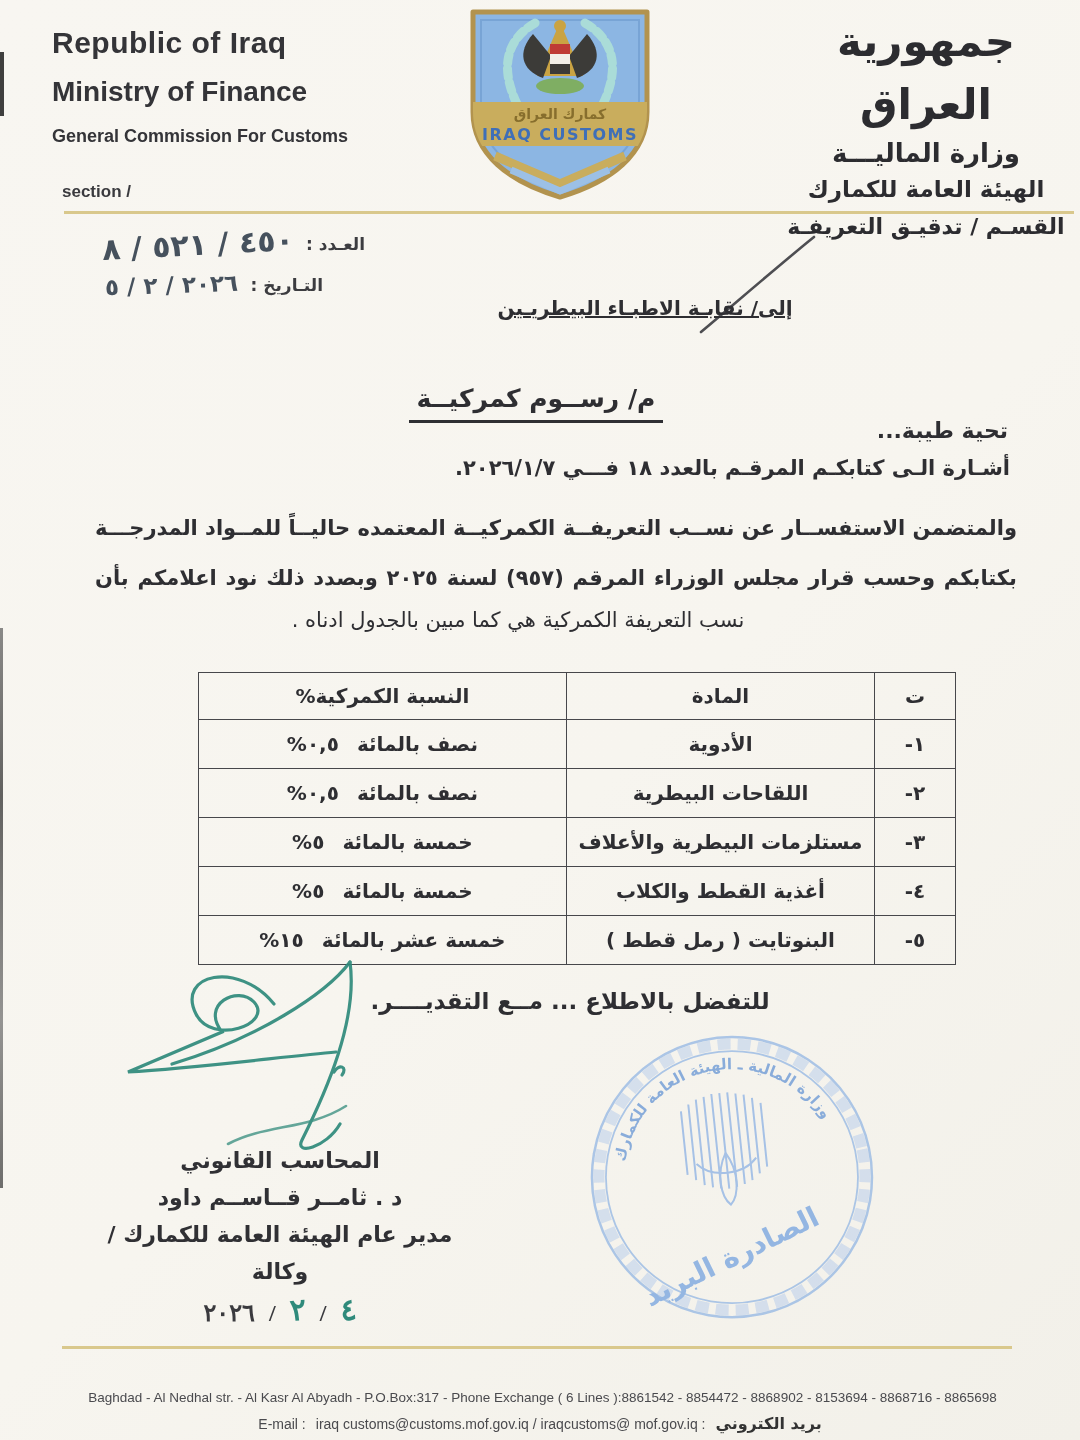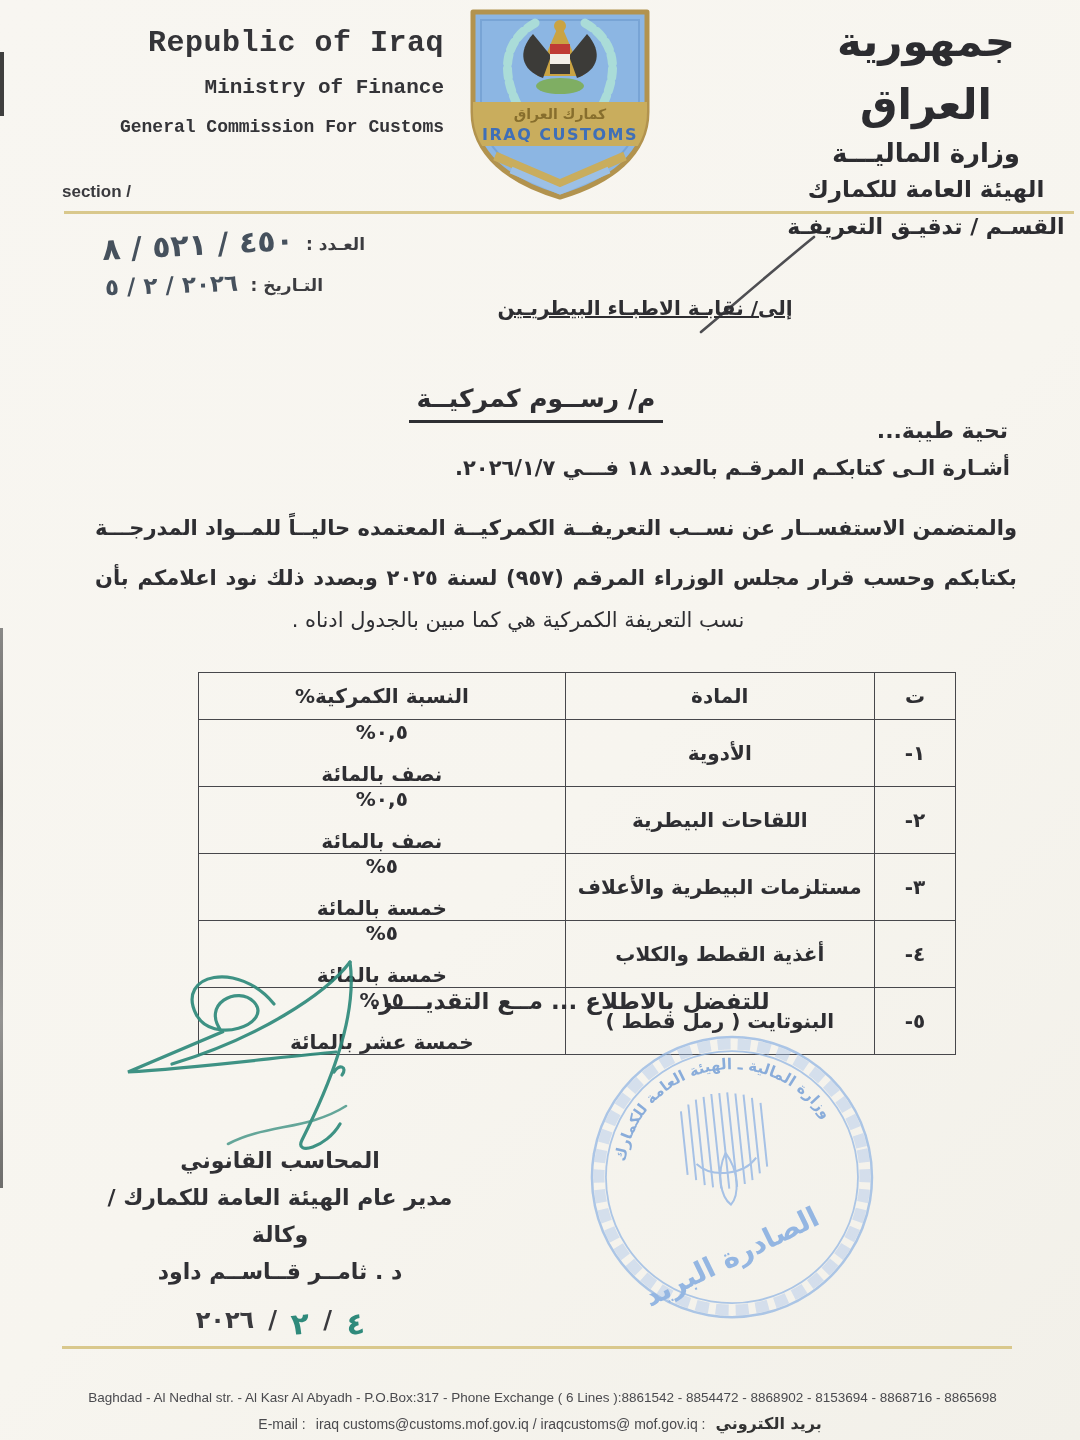--- a/index.html
+++ b/index.html
@@ -6,23 +6,23 @@
   .page{
     position:relative;width:1080px;height:1440px;overflow:hidden;
     background:linear-gradient(135deg,#f8f6f1 0%,#f7f5ef 55%,#f2f0e9 100%);
     font-family:"DejaVu Sans",sans-serif;color:#2e2e32;
   }
   .abs{position:absolute;}
   
   #edge1{left:0;top:52px;width:4px;height:64px;background:#1f1f1f;opacity:.85;}
   #edge2{left:0;top:628px;width:3px;height:560px;background:linear-gradient(180deg,#5a5a5a,#222 30%,#6a6a6a 70%,#333);opacity:.7;}
   
-  #org-en{left:52px;top:26px;width:392px;text-align:right;font-family:Liberation Mono, monospace;color:#343438;}
+  #org-en{left:52px;top:26px;width:392px;text-align:left;font-family:Liberation Sans, sans-serif;color:#343438;}
   .en-country{font-size:30px;font-weight:bold;letter-spacing:.5px;}
-  .en-ministry{font-size:21px;font-weight:bold;margin-top:16px;}
+  .en-ministry{font-size:28px;font-weight:bold;margin-top:16px;}
   .en-commission{font-size:18px;font-weight:bold;margin-top:18px;}
   #section-label{left:62px;top:182px;font-size:17px;font-weight:bold;font-family:"Liberation Sans","DejaVu Sans",sans-serif;color:#3a3a3e;}
   
   #org-ar{left:780px;top:10px;width:292px;text-align:center;direction:rtl;color:#2c2c30;}
   .ar-country{font-size:42px;font-weight:bold;line-height:1.5;}
   .ar-ministry{font-size:26px;font-weight:bold;margin-top:2px;}
   .ar-commission{font-size:23px;font-weight:bold;margin-top:8px;}
   .ar-section{font-size:22px;font-weight:bold;margin-top:12px;}
   
   #rule-top{left:64px;top:211px;width:1010px;height:3px;background:#d9c88c;}
@@ -46,28 +46,28 @@
   #p3{left:288px;top:608px;width:460px;direction:rtl;text-align:center;font-size:21px;font-weight:normal;}
   
   #tariff-table{left:198px;top:672px;}
   table{border-collapse:collapse;direction:rtl;width:758px;}
   th,td{border:1.6px solid #47474b;text-align:center;vertical-align:middle;font-size:20px;font-weight:bold;color:#2e2e32;padding:0 6px;}
   th{height:46px;}
   td{height:48px;}
   .col-no{width:72px;}
   .col-material{width:312px;}
   .col-rate{width:374px;}
-  .rate-cell{display:flex;direction:ltr;justify-content:center;align-items:center;gap:18px;flex-direction:column;}
+  .rate-cell{display:flex;direction:ltr;justify-content:center;align-items:center;gap:18px;}
   .rate-num{direction:rtl;unicode-bidi:isolate;}
   
   #closing{left:320px;top:988px;width:500px;text-align:center;direction:rtl;font-size:23px;font-weight:bold;}
   #signature-svg{left:88px;top:952px;width:460px;height:215px;}
   #sig-block{left:80px;top:1142px;width:400px;text-align:center;direction:rtl;}
   #sig-block .sig-line{font-size:22px;font-weight:bold;line-height:37px;color:#303034;}
-  #sig-date{display:flex;direction:ltr;justify-content:center;align-items:flex-start;gap:14px;margin-top:16px;font-size:24px;font-weight:bold;color:#3a3a3e;}
+  #sig-date{display:flex;direction:ltr;justify-content:center;align-items:flex-end;gap:14px;margin-top:2px;font-size:24px;font-weight:bold;color:#3a3a3e;font-family:Liberation Serif, serif;}
   .hand-teal{color:#2f8a7b;font-weight:600;font-size:30px;transform:rotate(-6deg);}
   
   #stamp-svg{left:568px;top:1022px;width:330px;height:320px;opacity:.95;}
   
   #footer-ar{left:55px;top:1352px;width:965px;text-align:center;direction:rtl;font-size:15px;font-weight:bold;color:#38383c;}
   #footer-en{left:55px;top:1390px;width:975px;text-align:center;font-size:13.5px;color:#4a4a4e;font-family:"Liberation Sans","DejaVu Sans",sans-serif;}
   #footer-email{left:150px;top:1414px;width:780px;display:flex;justify-content:center;align-items:baseline;gap:10px;font-size:14px;color:#4a4a4e;font-family:"Liberation Sans","DejaVu Sans",sans-serif;}
   #footer-email .ar{font-family:"DejaVu Sans",sans-serif;font-weight:bold;font-size:16px;color:#333;}
 </style>
 </head>
@@ -219,22 +219,22 @@
       <path d="M 186,52 C 150,8 88,22 108,62 C 124,94 186,72 166,50 C 150,33 112,52 134,80 L 40,120 C 110,116 200,104 248,100"></path>
       <path d="M 262,10 C 238,42 170,86 84,112"></path>
       <path d="M 262,10 C 270,68 238,140 214,188 C 206,204 238,196 252,172"></path>
       <path d="M 246,120 c 5,-9 14,-5 8,3"></path>
       <path d="M 140,192 C 178,172 220,178 258,154" stroke-width="2.6" opacity="0.8"></path>
     </g>
   </svg>
 
   <div class="abs" id="sig-block">
     <div class="sig-line">المحاسب القانوني</div>
+    <div class="sig-line">د . ثامــر قــاســم داود</div>
     <div class="sig-line">مدير عام الهيئة العامة للكمارك / وكالة</div>
-    <div class="sig-line">د . ثامــر قــاســم داود</div>
     <div id="sig-date">
       <span>٢٠٢٦</span>
       <span>/</span>
       <span class="hand-teal">٢</span>
       <span>/</span>
       <span class="hand-teal">٤</span>
     </div>
   </div>
 
   <svg class="abs" id="stamp-svg" viewBox="0 0 330 320">

